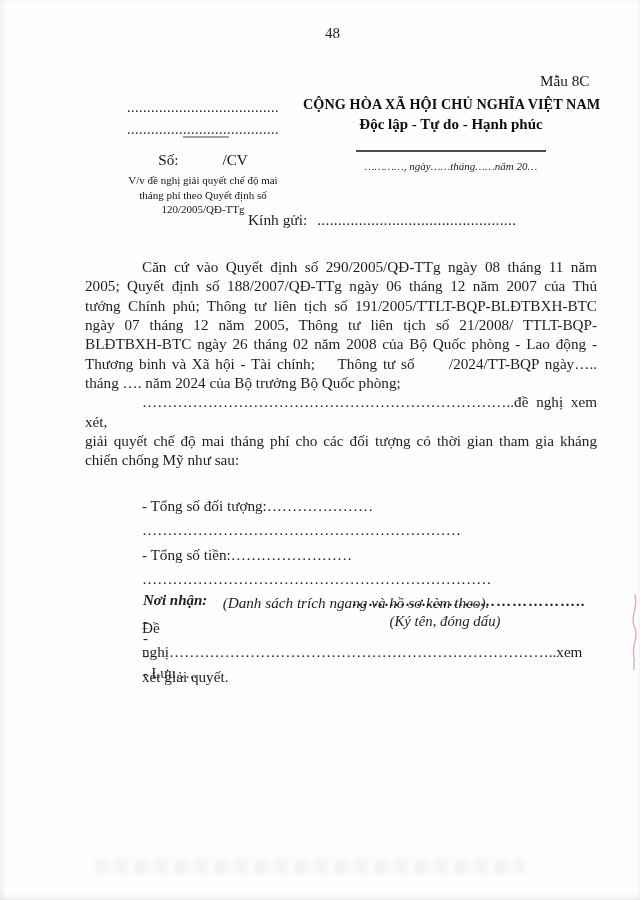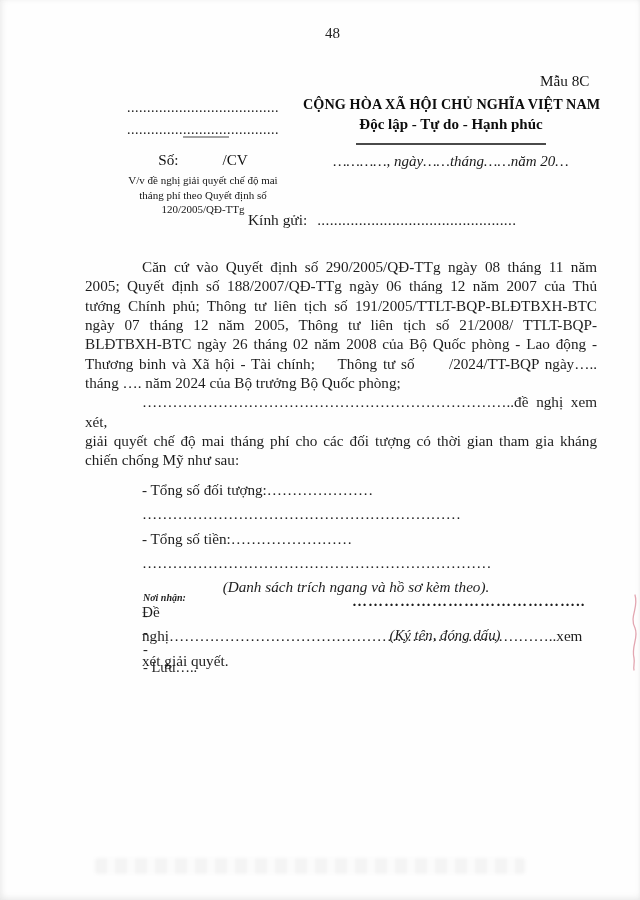--- a/index.html
+++ b/index.html
@@ -19,45 +19,45 @@
   .dotline { font-size:14px; line-height:22px; letter-spacing:0.5px; color:#1a1a1a; white-space:nowrap; overflow:hidden; }
   .so-line { margin-top:10px; font-size:15.2px; line-height:18px; color:#111; }
   .so-gap { display:inline-block; width:44px; }
   .cell-artifact { position:absolute; left:183px; top:136px; width:46px; height:2px; background:#8f8f8f; opacity:0.85; }
   .vv-block { margin-top:4px; font-size:11px; line-height:14.6px; color:#151515; }
 
   
   .hcol-right { position:absolute; left:303px; top:96px; width:296px; text-align:center; }
   .nat-title { font-size:14.2px; font-weight:bold; white-space:nowrap; letter-spacing:0.1px; color:#0d0d0d; }
   .nat-motto { display:inline-block; margin-top:3px; font-size:15px; font-weight:bold; color:#0d0d0d;
-               border-bottom:2px solid #4a4a4a; padding:0 3px 10px 3px; }
-  .date-line { margin-top:8px; font-size:15px; font-style:italic; color:#1a1a1a; white-space:nowrap; }
+               border-bottom:2px solid #4a4a4a; padding:0 3px 17px 3px; }
+  .date-line { margin-top:8px; font-size:11px; font-style:italic; color:#1a1a1a; white-space:nowrap; }
 
   .kinh-gui { position:absolute; left:248px; top:211px; font-size:15.4px; white-space:nowrap; }
   .kinh-gui .kg-label { margin-right:10px; }
   .kinh-gui .kg-dots { letter-spacing:0.3px; }
 
   .body-block { position:absolute; left:85px; top:257px; width:512px; font-size:15.2px; }
   .para .tline { line-height:19.35px; text-align:justify; text-align-last:justify; white-space:normal; }
   .para .tline:last-child { text-align-last:left; }
   .para.indent-first .tline:first-child { text-indent:57px; }
 
-  .closing { margin-top:8px; }
+  .closing { margin-top:24px; }
   .cl { line-height:24.4px; }
   .cl.indent { padding-left:57px; }
   .cl.centered { text-align:center; padding-left:30px; }
   .italic { font-style:italic; }
 
   .footer-left { position:absolute; left:143px; top:592px; font-size:15px; }
-  .noi-nhan { font-weight:bold; font-style:italic; font-size:10px; margin-bottom:4px; }
+  .noi-nhan { font-weight:bold; font-style:italic; font-size:15px; margin-bottom:4px; }
   .recipients .tline { line-height:17.2px; font-size:14.5px; }
 
   .footer-right { position:absolute; left:352px; top:593px; width:186px; text-align:center; }
   .sig-dots { font-weight:bold; font-size:15px; letter-spacing:1px; white-space:nowrap; }
-  .sig-note { margin-top:17px; font-style:italic; font-size:14.8px; }
+  .sig-note { margin-top:3px; font-style:italic; font-size:14.8px; }
 
   .red-mark { position:absolute; left:626px; top:592px; }
   .bottom-smudge {
     position:absolute; left:95px; top:858px; width:430px; height:16px;
     background: repeating-linear-gradient(90deg, rgba(60,60,60,0.05) 0 12px, rgba(60,60,60,0.015) 12px 20px);
     filter: blur(1.6px); border-radius:2px;
   }
 </style>
 </head>
 <body>

